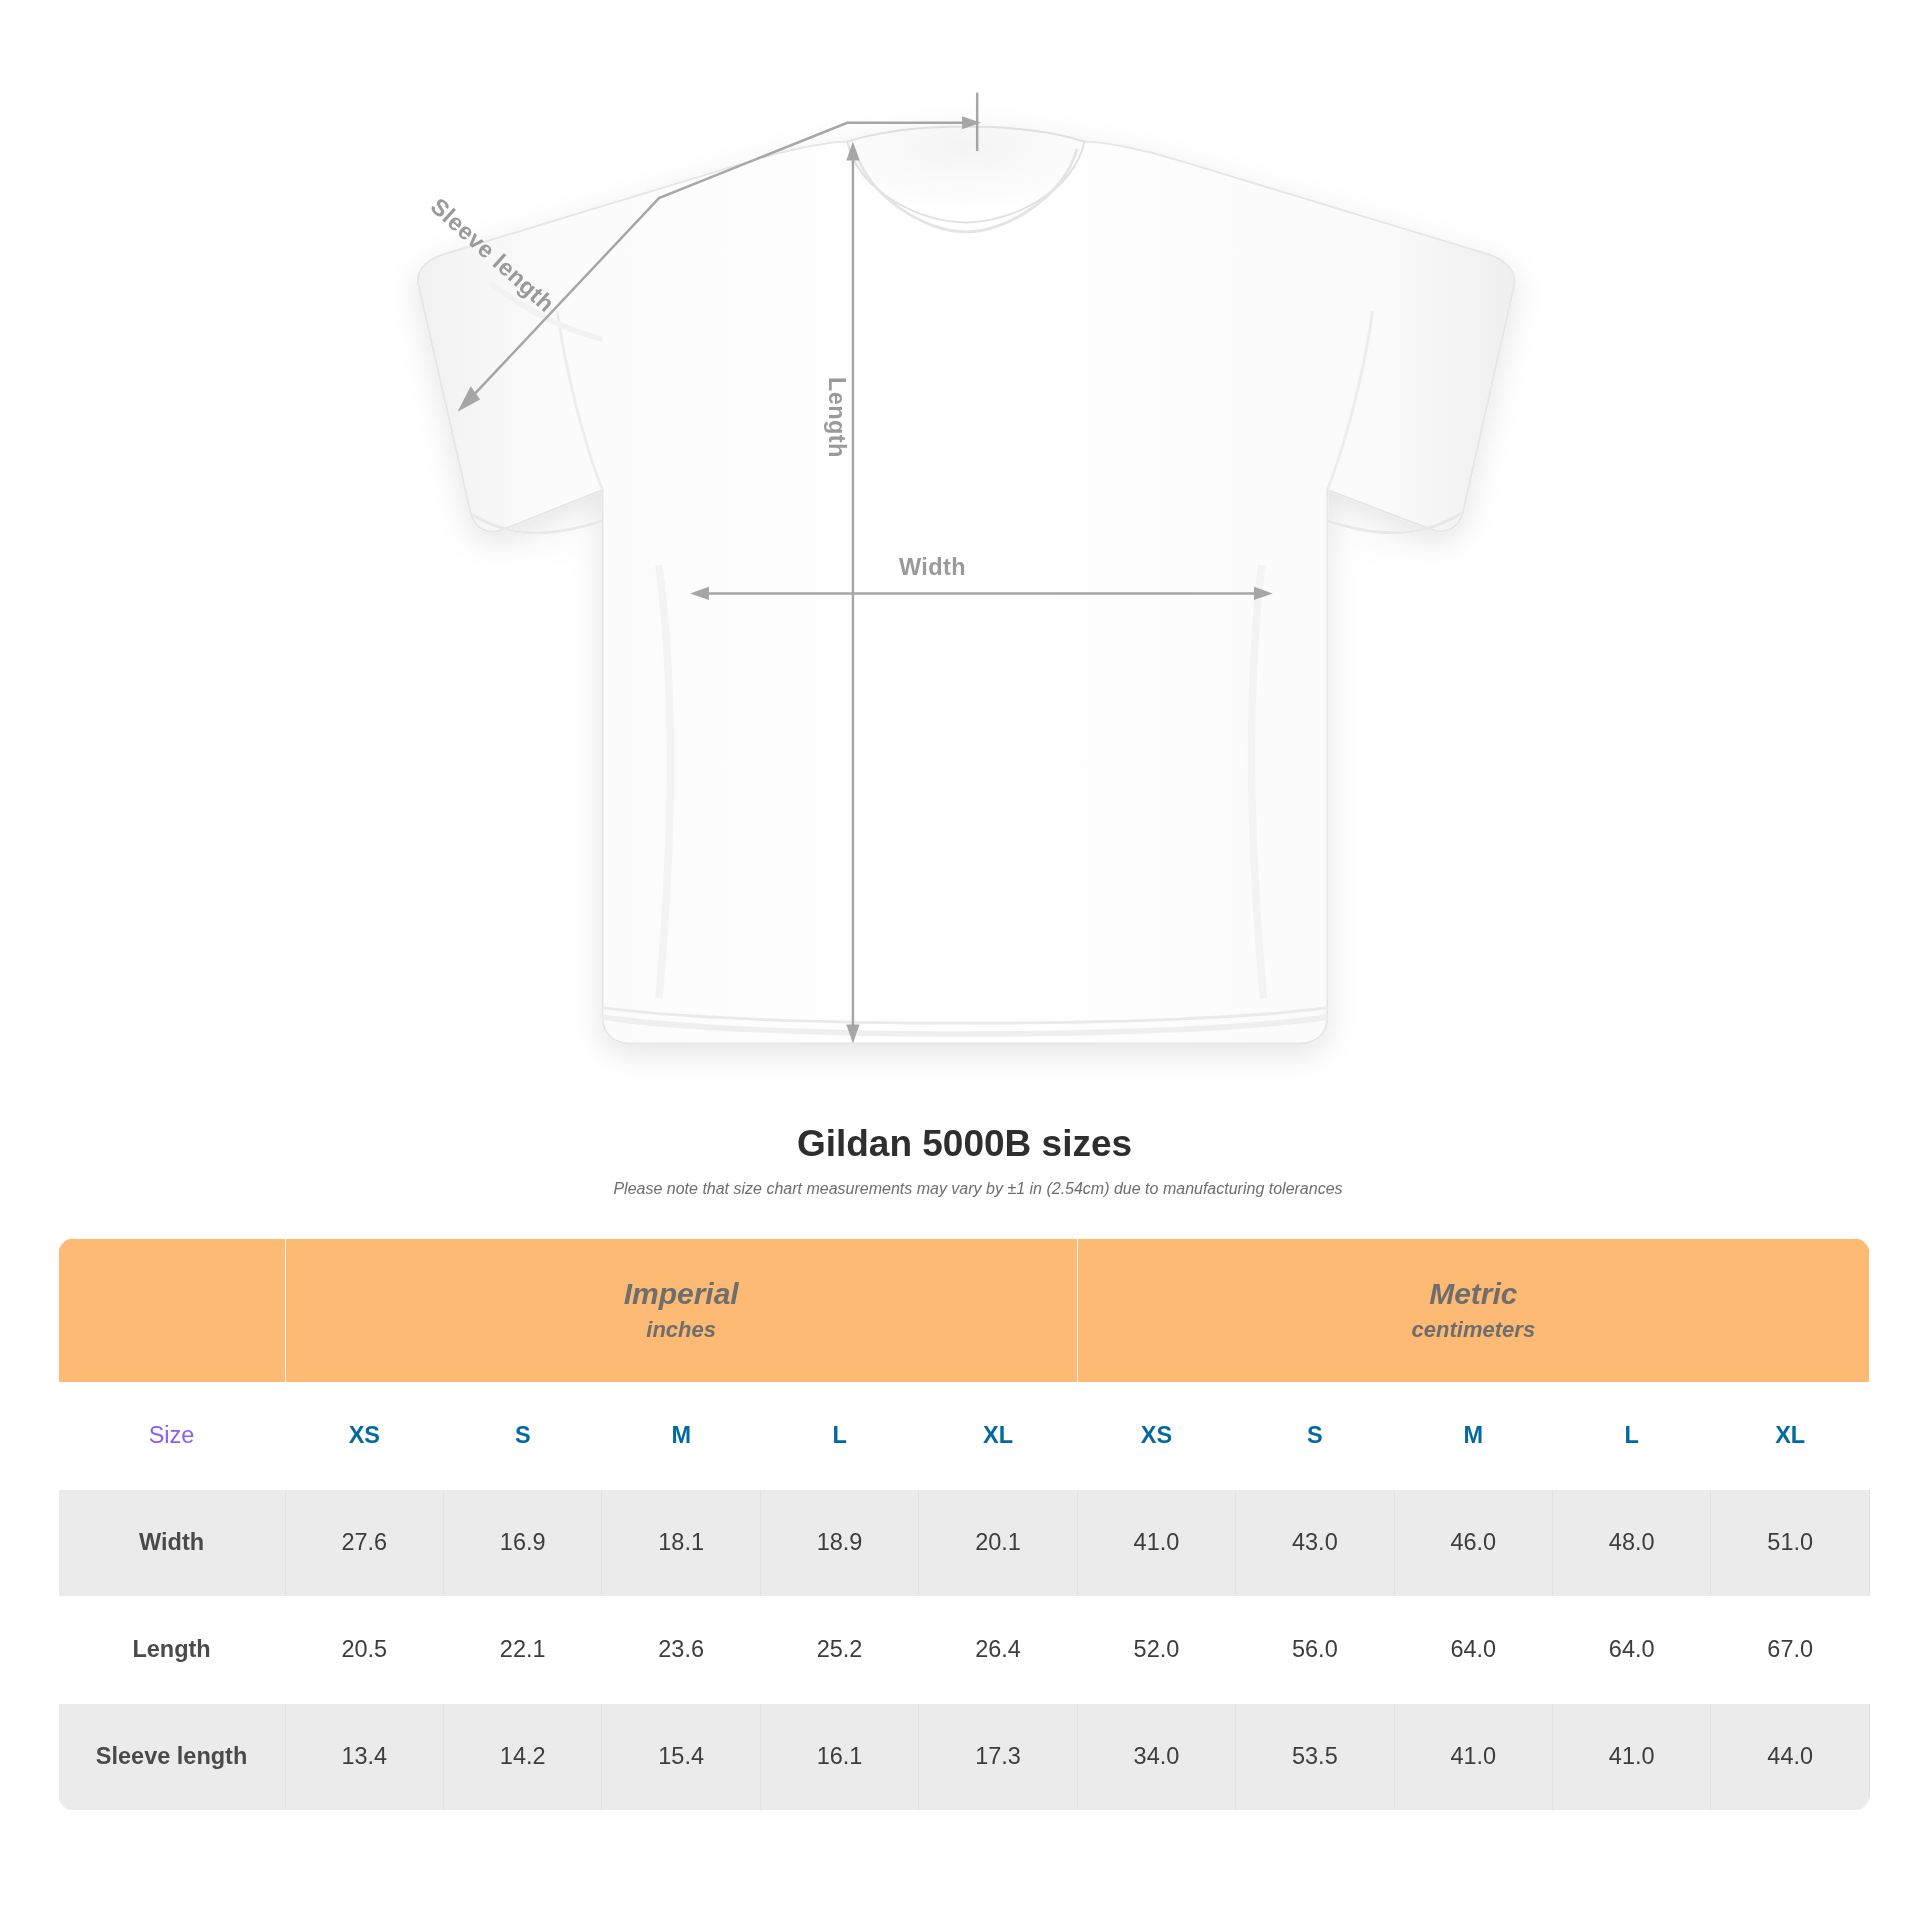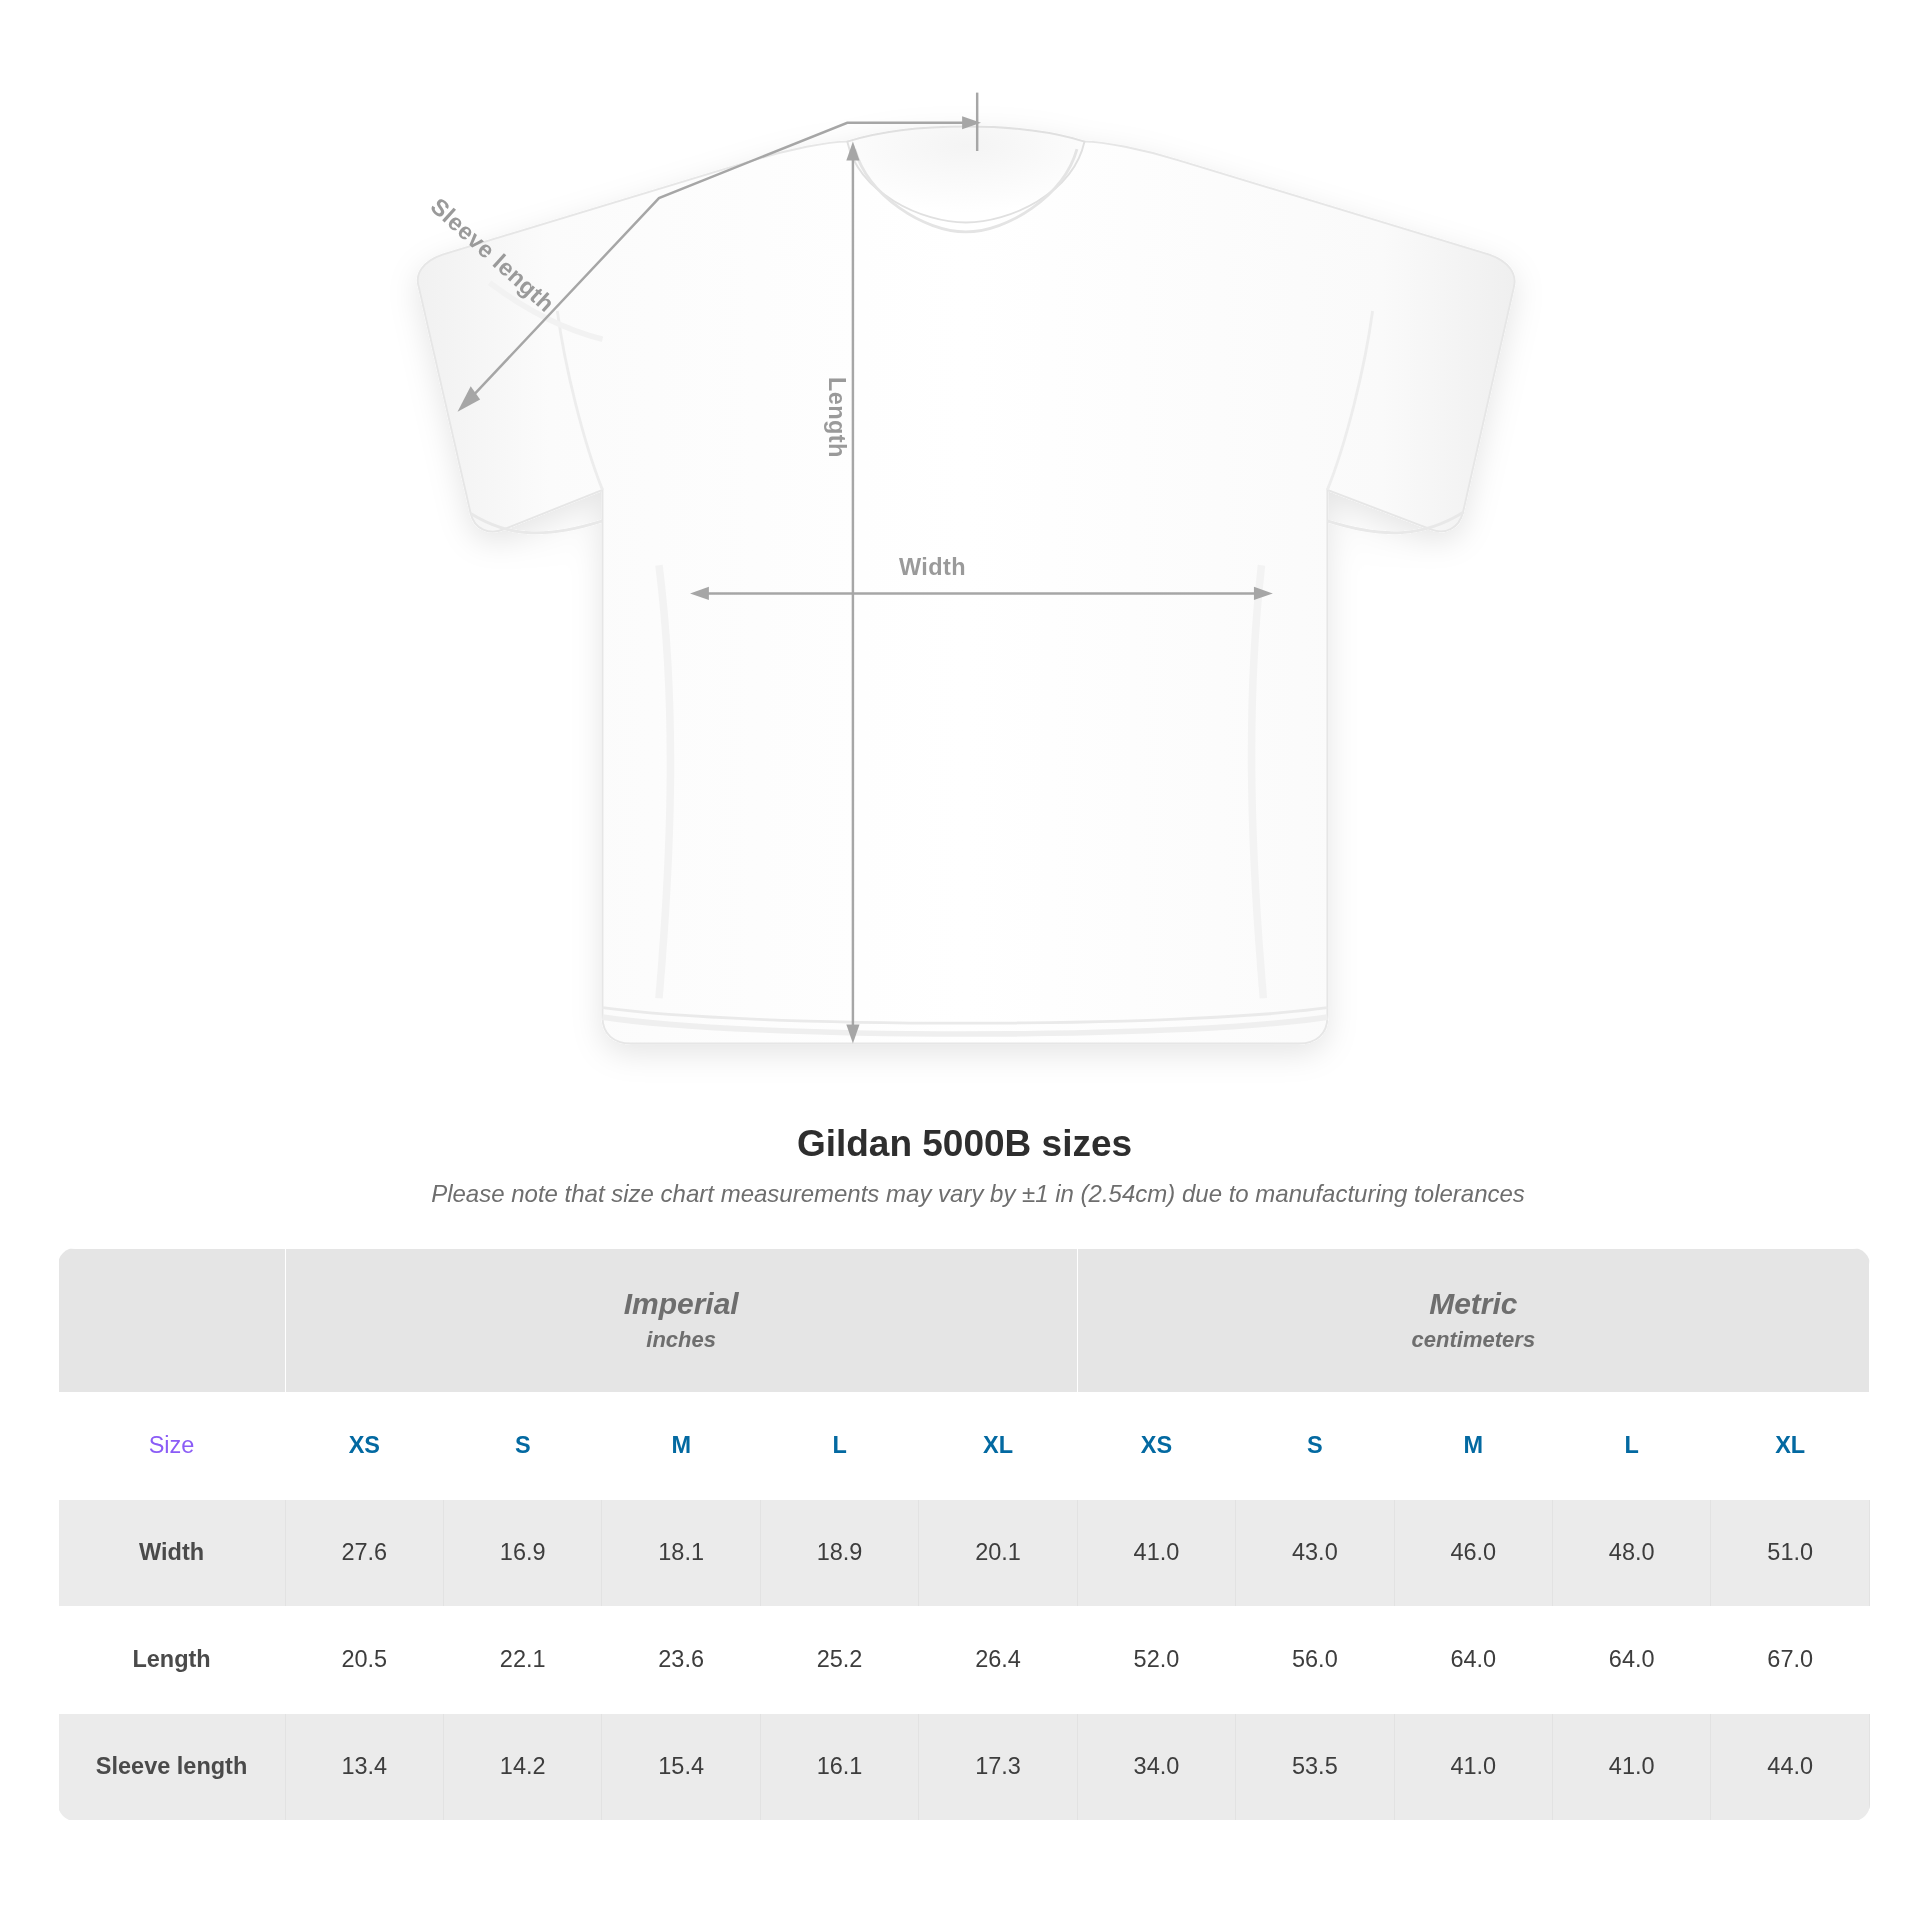--- a/index.html
+++ b/index.html
@@ -66,21 +66,21 @@
     text-align: center;
     margin-top: 1.9px;
   }
   .chart-title {
     font-size: 37px;
     font-weight: bold;
     color: #2e2e2e;
     margin: 0 0 15px 1px;
   }
   .chart-note {
-    font-size: 24px;
+    font-size: 16px;
     font-style: italic;
     color: #6e6e6e;
     margin: 0;
     padding-left: 28px;
   }
 
   
   .table-wrap {
     margin: 40px 58px 0 58px;
     border-radius: 17px;
@@ -93,21 +93,21 @@
     table-layout: fixed;
   }
   table.size-table td, table.size-table th {
     text-align: center;
     vertical-align: middle;
     border: 0.9px solid #ffffff;
   }
 
   
   .unit-row td {
-    background: #e5e5e5;
+    background: #fdba74;
     height: 141px;
     border: none;
   }
   .unit-name {
     font-size: 30px;
     font-style: italic;
     font-weight: bold;
     color: #6e6e6e;
     line-height: 1.25;
   }

